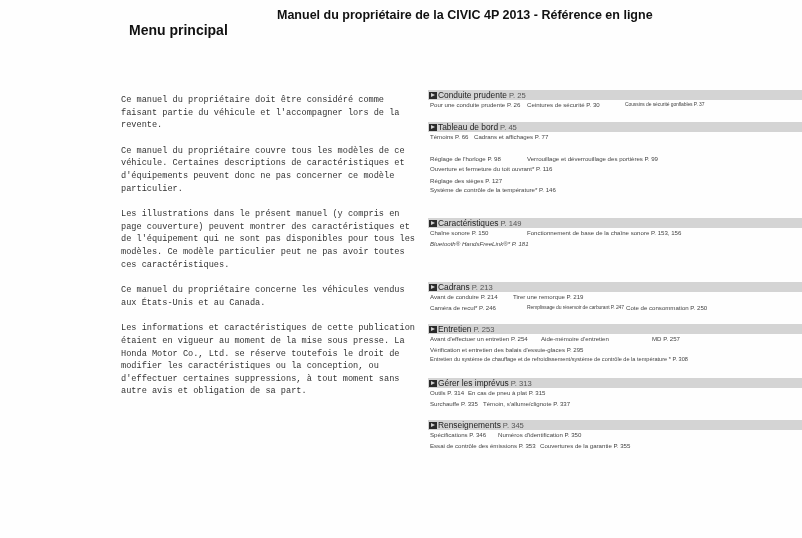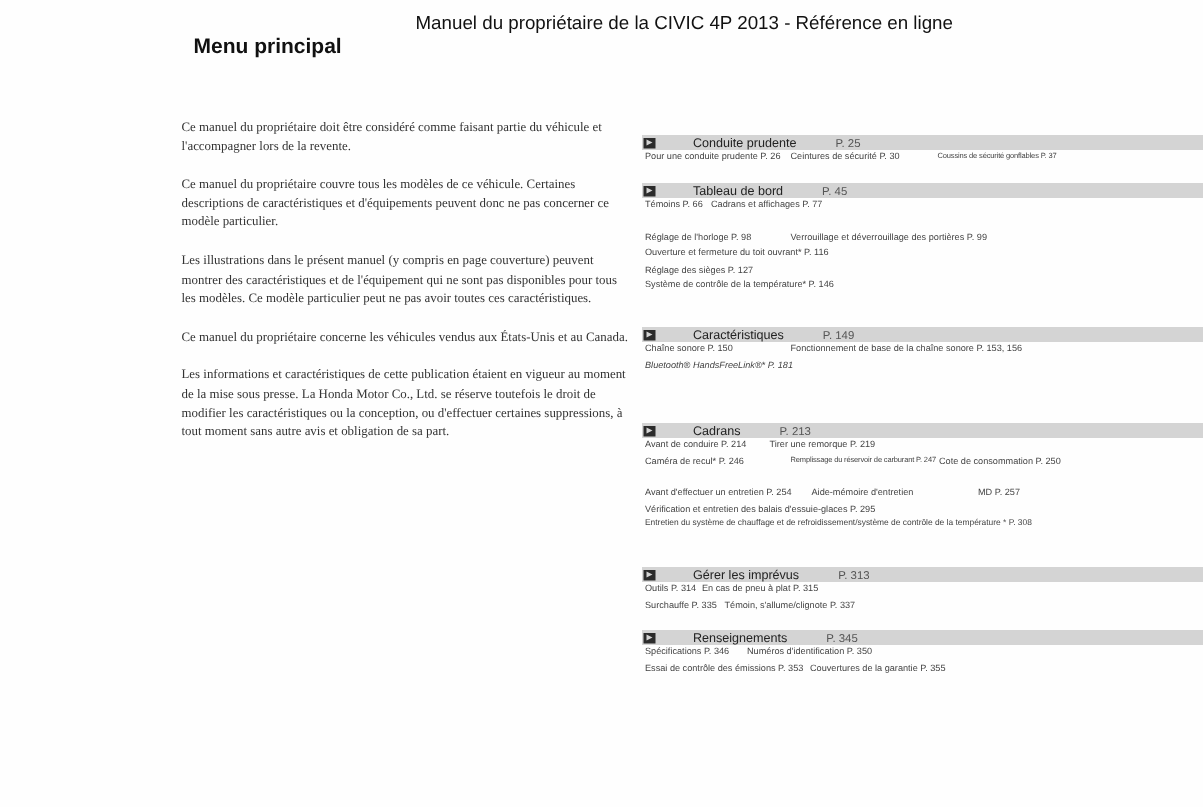--- a/index.html
+++ b/index.html
@@ -13,39 +13,38 @@
     .page { position: relative; width: 802px; height: 538px; }
     .hdr-menu {
       position: absolute; left: 129px; top: 7px;
       font-family: Liberation Sans, sans-serif;
       font-weight: bold; font-size: 14px; color: #111;
       text-decoration: none; cursor: pointer; margin-top: 15px;
     }
     .hdr-title {
       position: absolute; left: 277px; top: 8px;
       font-family: "Liberation Sans", sans-serif;
-      font-weight: normal; font-size: 12.5px; color: #111;
+      font-weight: bold; font-size: 12.5px; color: #111;
     }
     .intro {
-      position: absolute; left: 121px; top: 78px; width: 300px;
-      font-family: Liberation Serif, serif;
+      position: absolute; left: 121px; top: 94px; width: 300px;
+      font-family: Liberation Mono, monospace;
       font-size: 8.6px; line-height: 12.6px; color: #333;
     }
     .intro p { margin: 0 0 13px 0; }
     .toc {
       position: absolute; left: 428px; top: 90px; width: 374px;
       font-family: "Liberation Sans", sans-serif;
     }
     .section { position: absolute; left: 0; width: 374px; }
     .sec-bar {
       height: 10px; background: #d4d4d4;
       display: flex; align-items: center;
       font-size: 8.2px; color: #333; cursor: pointer;
       white-space: nowrap;
-      gap: 24px;
     }
     .sec-icon {
       display: inline-block; width: 8px; height: 7px;
       background: #2b2b2b; position: relative; margin-right: 1px; margin-left: 1px;
     }
     .sec-icon::after {
       content: ""; position: absolute; left: 2px; top: 1.5px;
       width: 0; height: 0;
       border-left: 4px solid #d4d4d4;
       border-top: 2px solid transparent; border-bottom: 2px solid transparent;
@@ -143,20 +142,25 @@
         <span class="link" style="left:85px">Tirer une remorque P. 219</span>
       </div>
       <div class="sub-row">
         <span class="link" style="left:2px">Caméra de recul* P. 246</span>
         <span class="link tiny" style="left:99px">Remplissage du réservoir de carburant P. 247</span>
         <span class="link" style="left:198px">Cote de consommation P. 250</span>
       </div>
     </div>
 
     <div class="section" style="top:234px">
+      <div class="sec-bar">
+        <span class="sec-icon"></span>
+        <span class="sec-title">Entretien</span>
+        <span class="sec-page">P. 253</span>
+      </div>
       <div class="sub-row" style="height:11px">
         <span class="link" style="left:2px">Avant d'effectuer un entretien P. 254</span>
         <span class="link" style="left:113px">Aide-mémoire d'entretien</span>
         <span class="link" style="left:224px">MD P. 257</span>
       </div>
       <div class="sub-row" style="height:10px">
         <span class="link" style="left:2px">Vérification et entretien des balais d'essuie-glaces P. 295</span>
       </div>
       <div class="sub-row">
         <span class="link" style="left:2px; font-size:5.6px">Entretien du système de chauffage et de refroidissement/système de contrôle de la température * P. 308</span>

